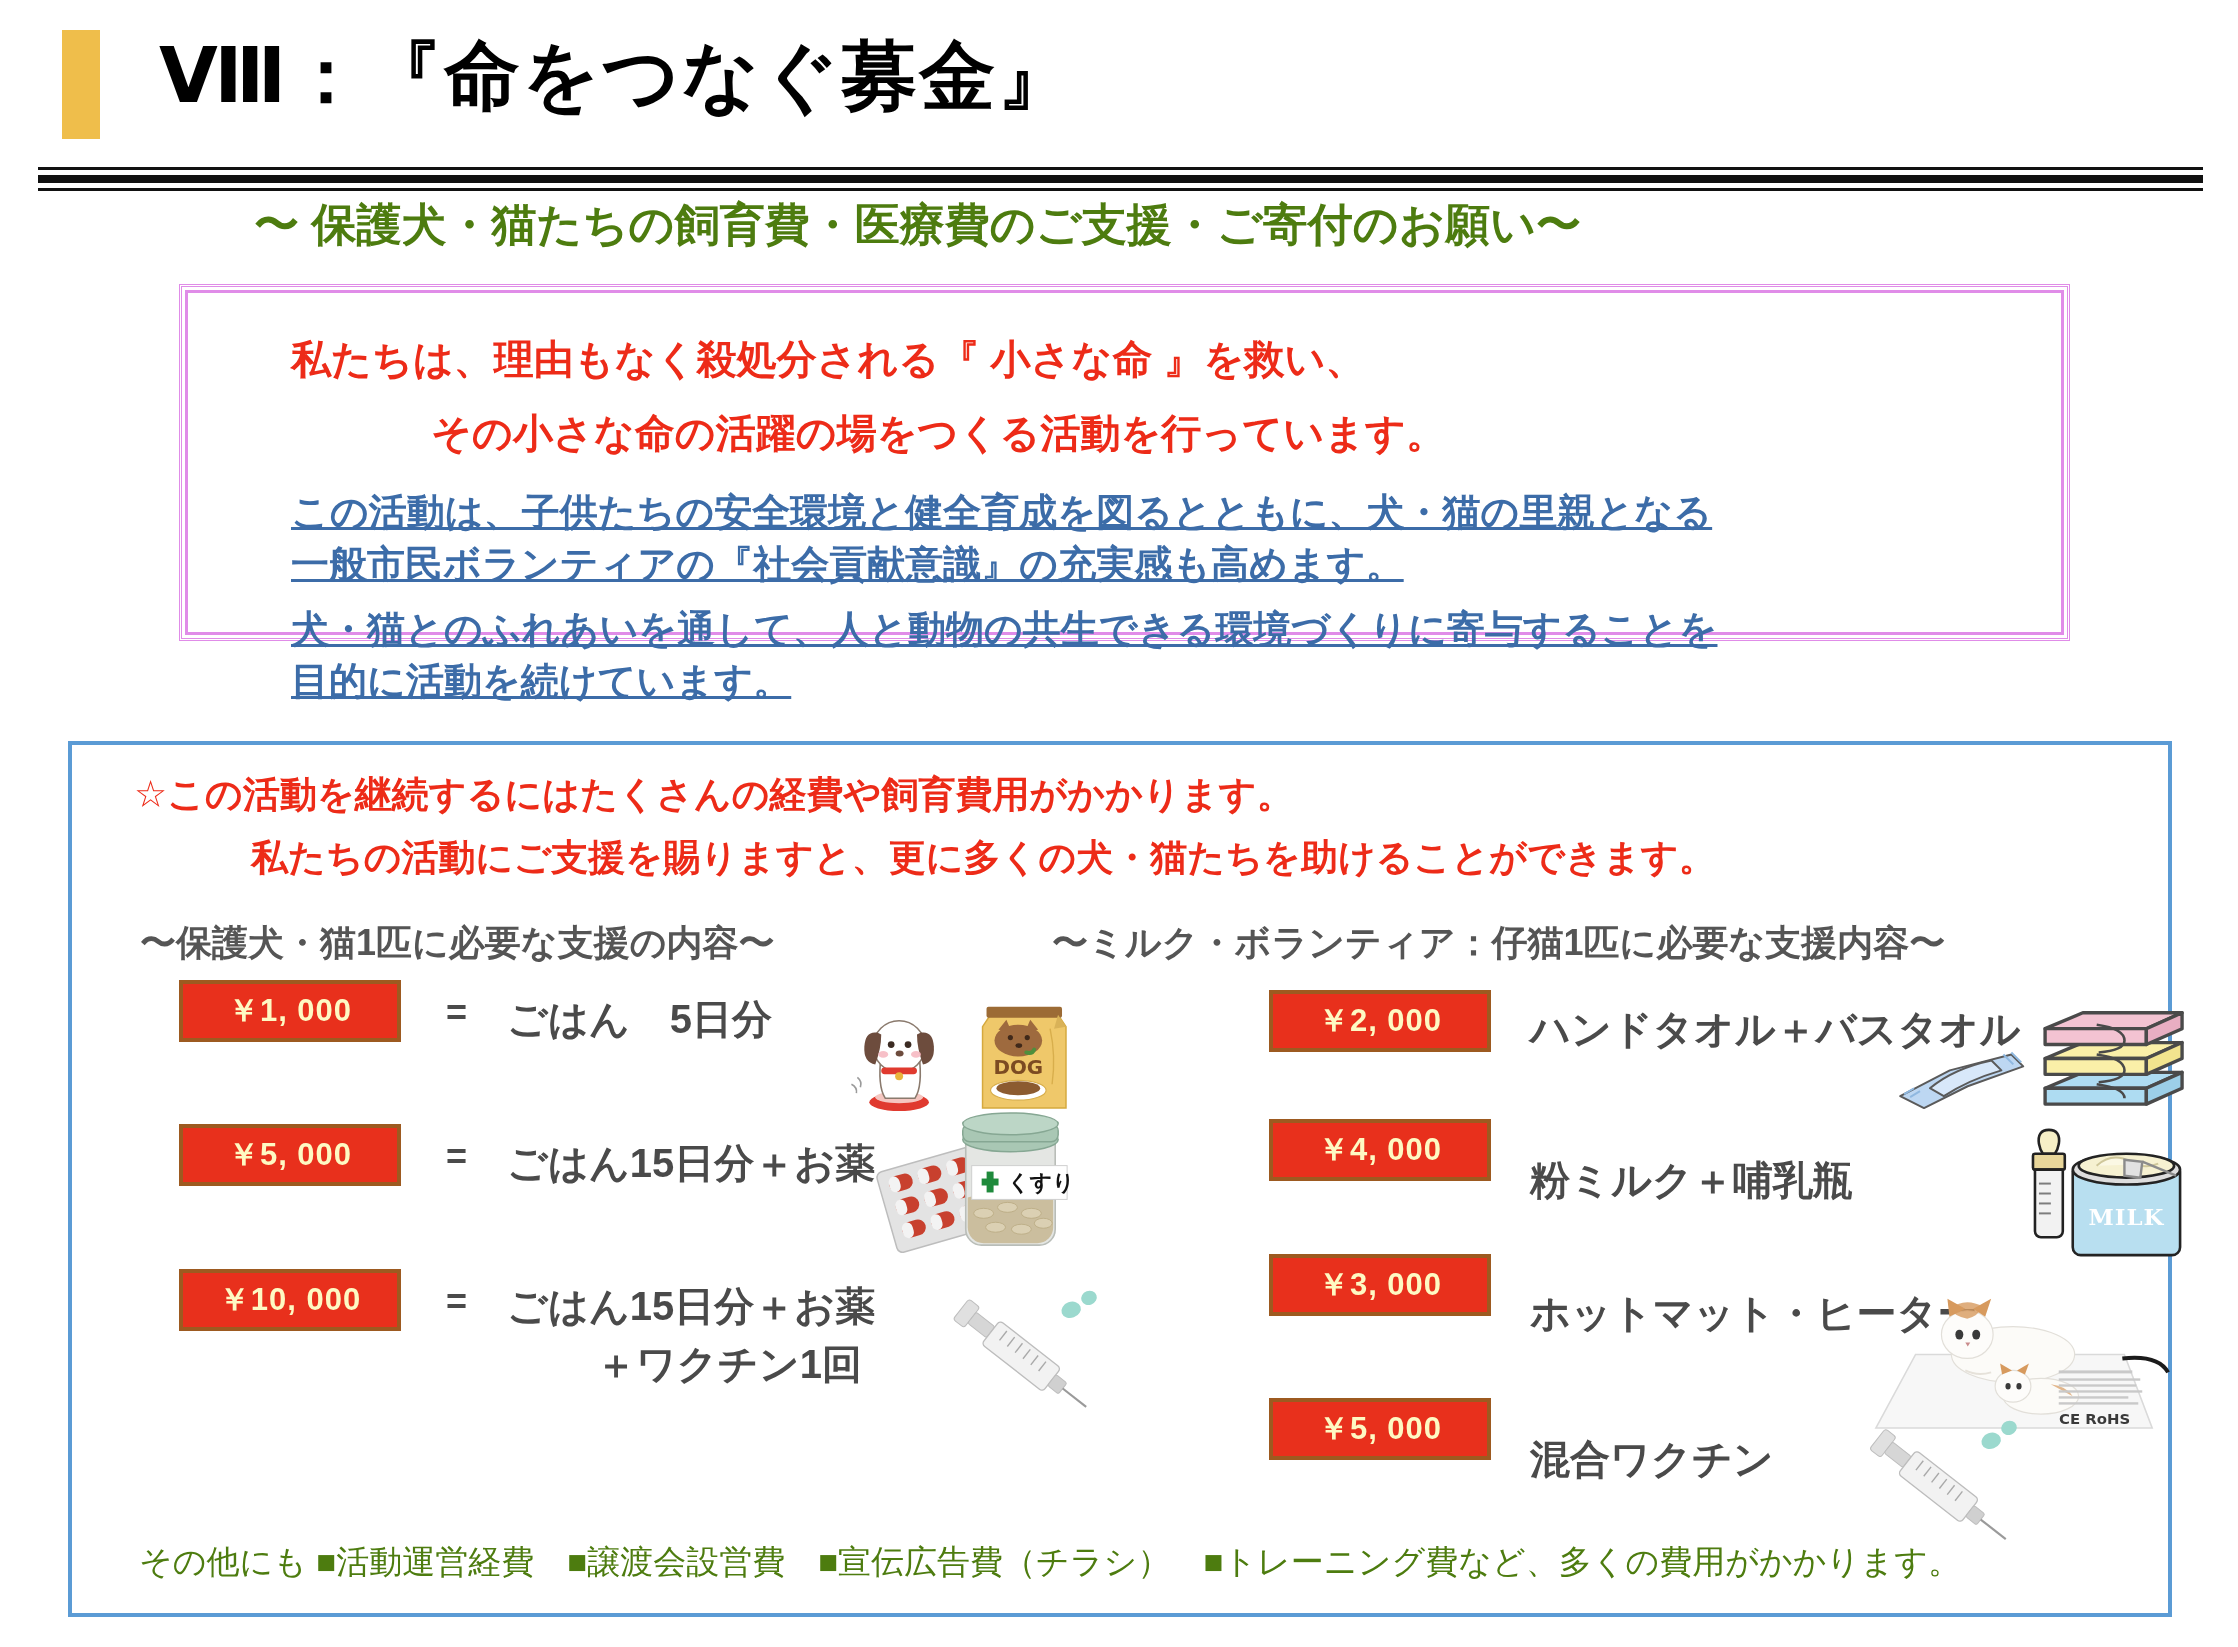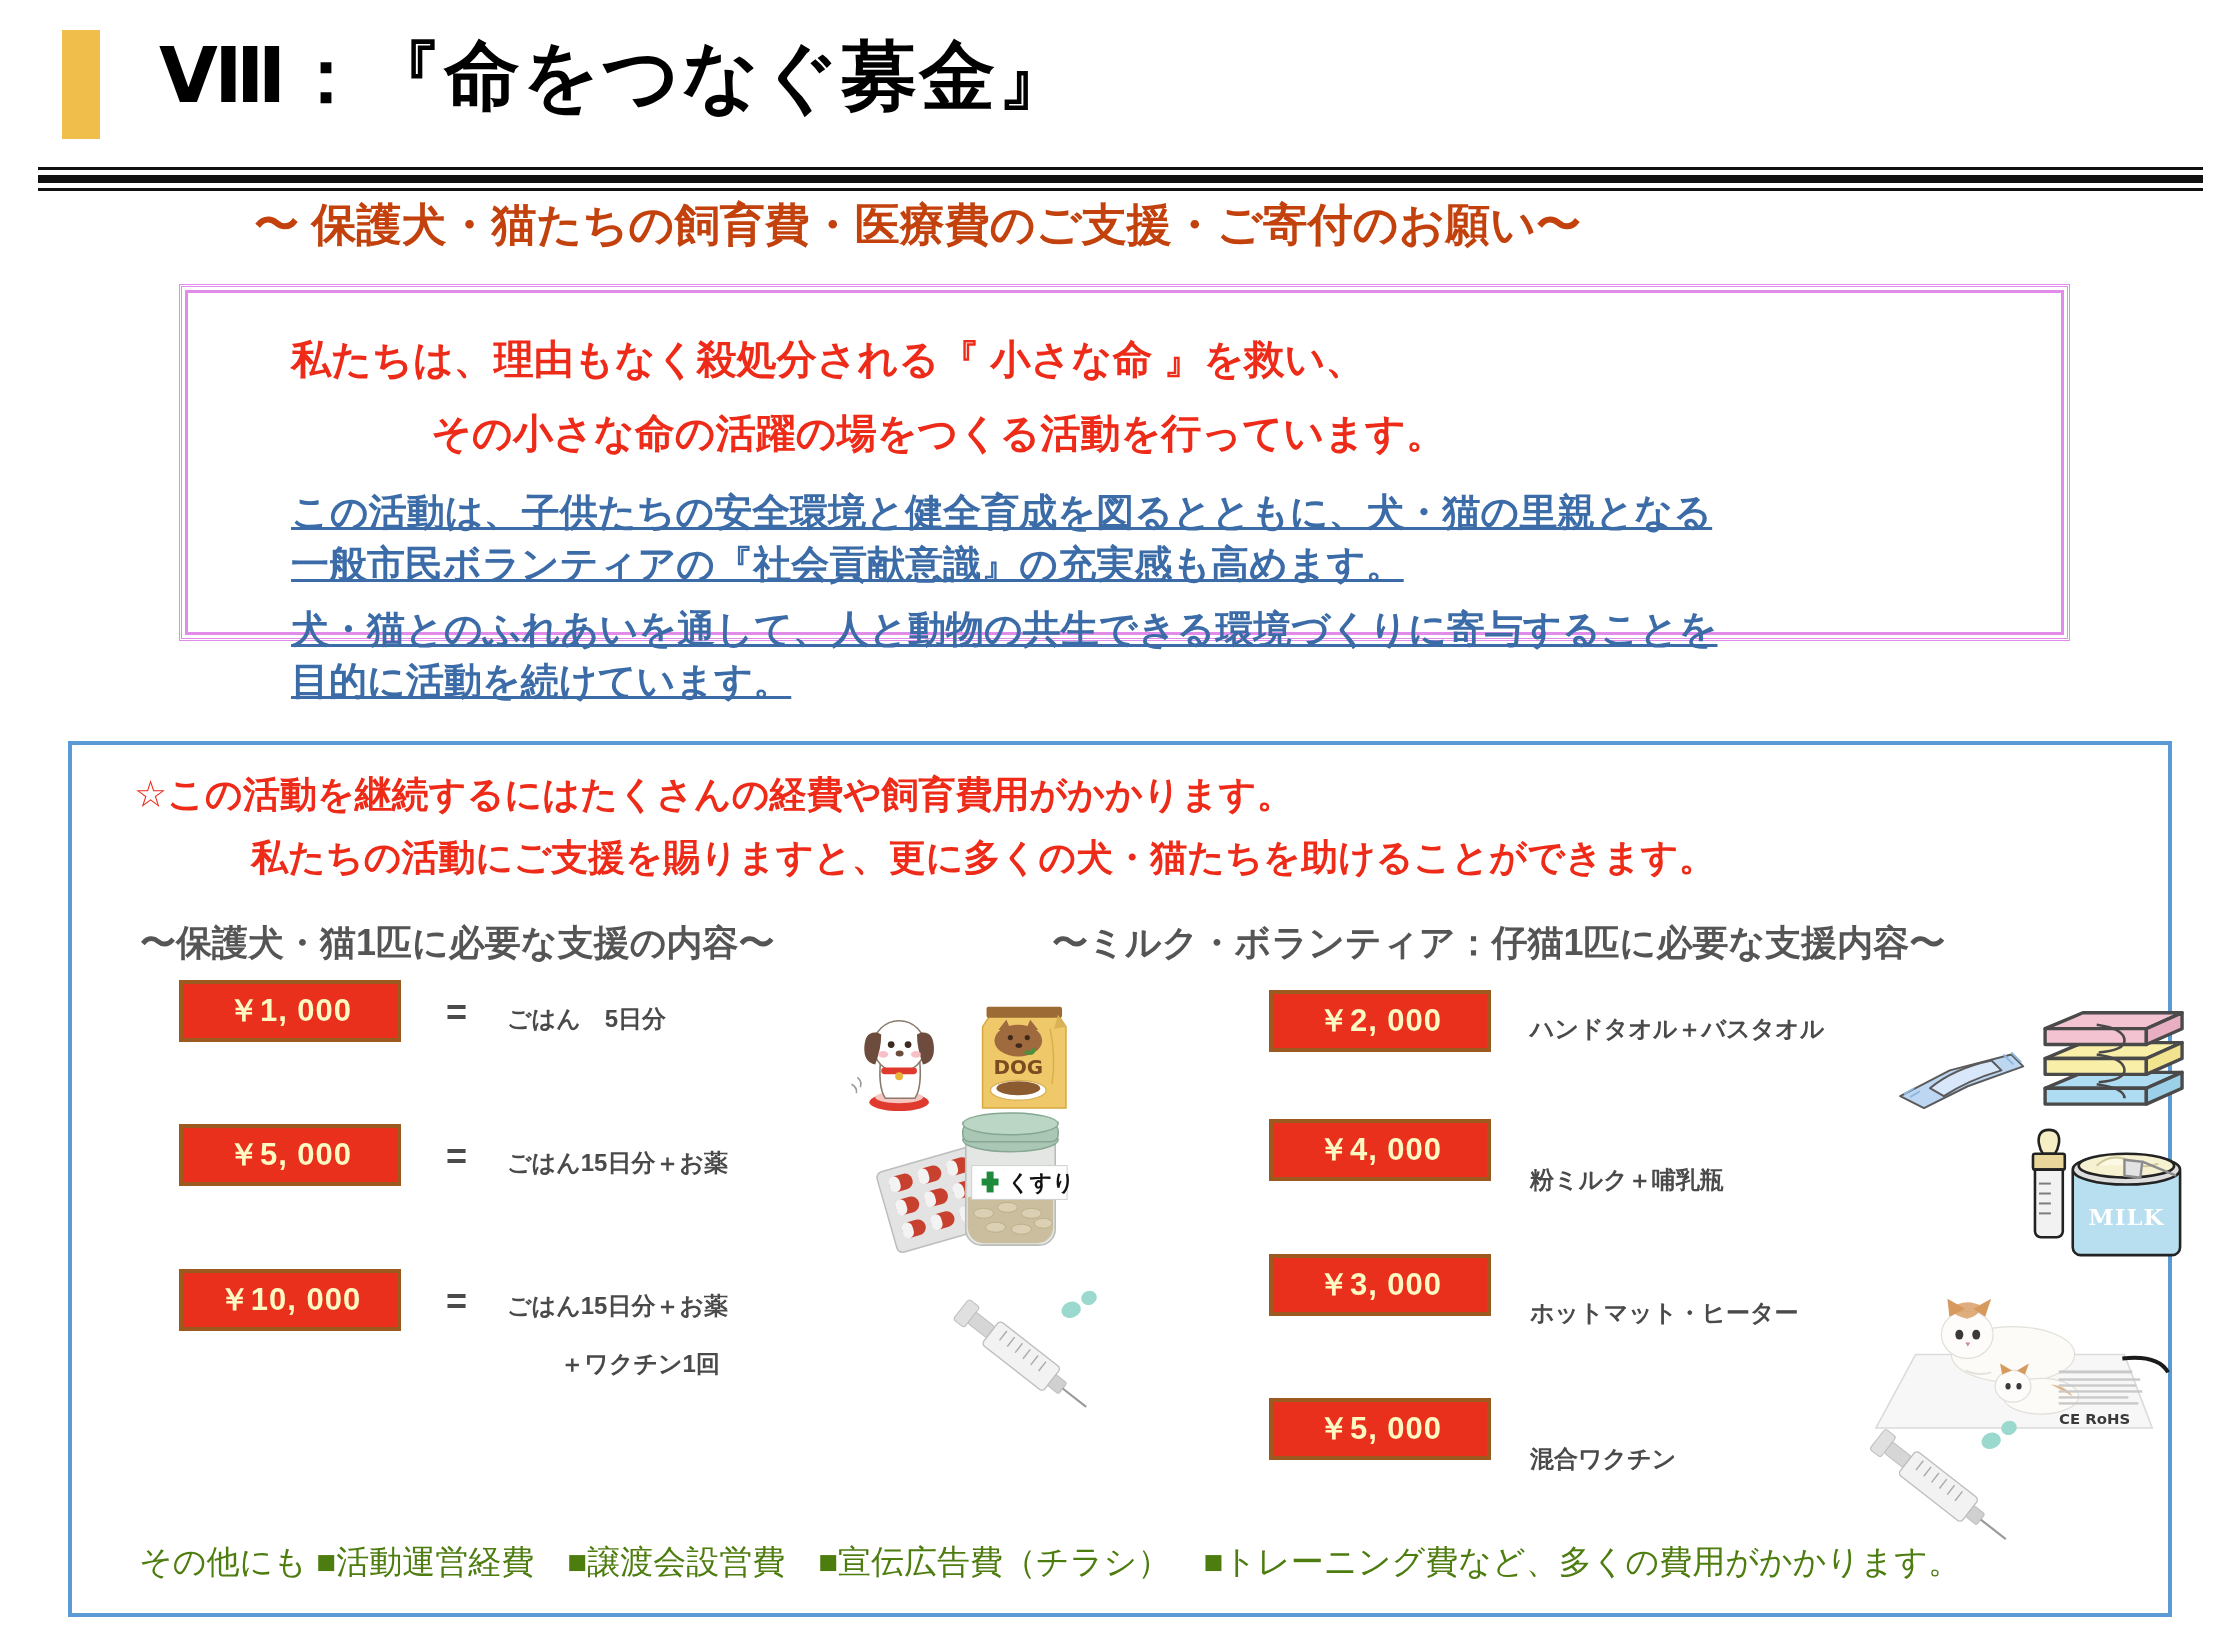--- a/index.html
+++ b/index.html
@@ -26,21 +26,21 @@
 
   
   #title-rule{position:absolute;left:38px;top:167px;width:2165px;height:24px;}
   #title-rule .l1{position:absolute;left:0;top:0;width:100%;height:3px;background:#111;}
   #title-rule .l2{position:absolute;left:0;top:8px;width:100%;height:8px;background:#111;}
   #title-rule .l3{position:absolute;left:0;top:21px;width:100%;height:3px;background:#111;}
 
   
   #subtitle{
     position:absolute;left:254px;top:195px;
-    font-size:45px;font-weight:bold;color:#c2410c;
+    font-size:45px;font-weight:bold;color:#4d7c0f;
     white-space:nowrap;letter-spacing:0px;
   }
 
   
   #pink-box{
     position:absolute;left:179px;top:284px;width:1891px;height:357px;
     border:3px double #E08CE8;
     outline:0;
     box-sizing:border-box;
     background:#fff;
@@ -90,21 +90,21 @@
     border:4px solid #9D5A20;
     box-sizing:border-box;
     color:#fef9c3;font-size:31px;font-weight:bold;
     display:flex;align-items:center;justify-content:center;
     letter-spacing:1px;
   }
   .price-eq{
     position:absolute;font-size:36px;color:#4A4A4A;font-weight:bold;
   }
   .price-desc{
-    position:absolute;font-size:24px;color:#4A4A4A;font-weight:bold;
+    position:absolute;font-size:40px;color:#4A4A4A;font-weight:bold;
     white-space:pre;line-height:58px;letter-spacing:0px;
   }
 
   
   #row-l1{left:179px;top:980px;}
   #row-l1 .price-eq{left:267px;top:12px;}
   #row-l1 .price-desc{left:328px;top:10px;}
   #row-l2{left:179px;top:1124px;}
   #row-l2 .price-eq{left:267px;top:12px;}
   #row-l2 .price-desc{left:328px;top:10px;}

